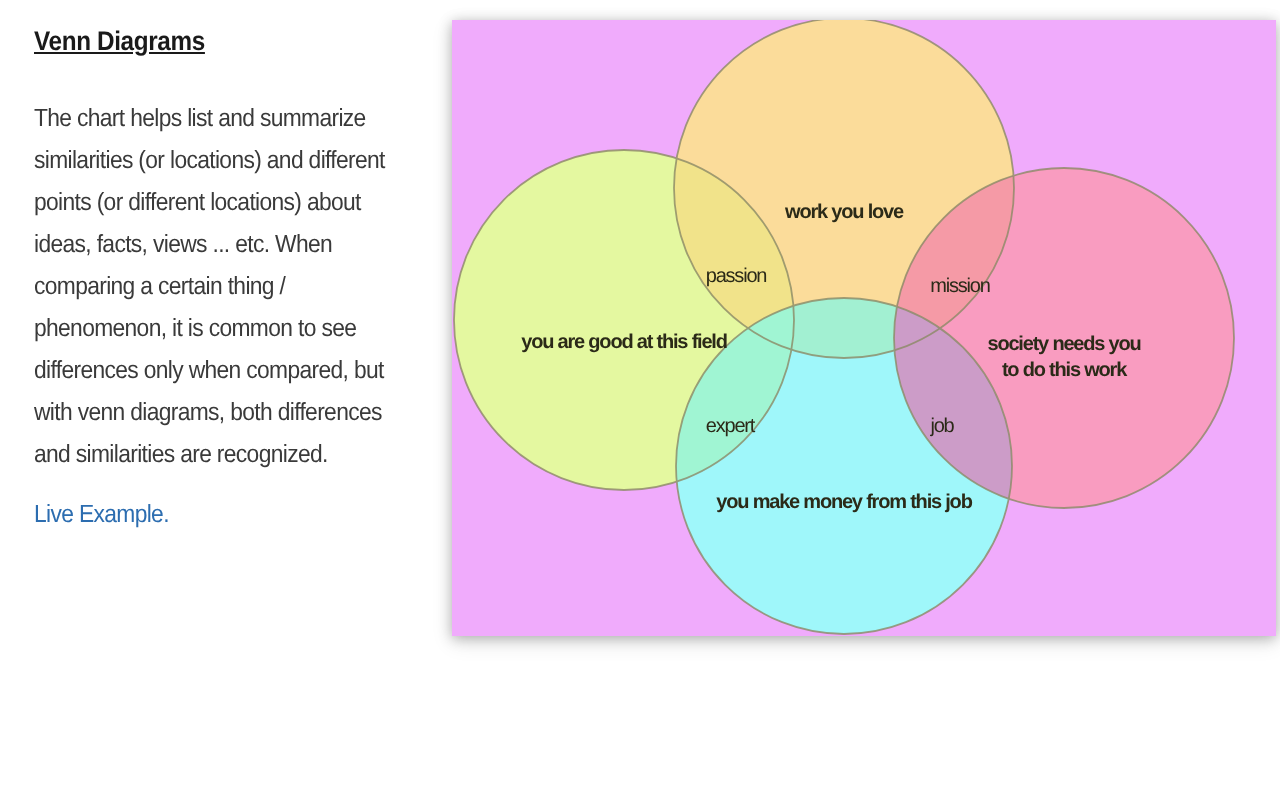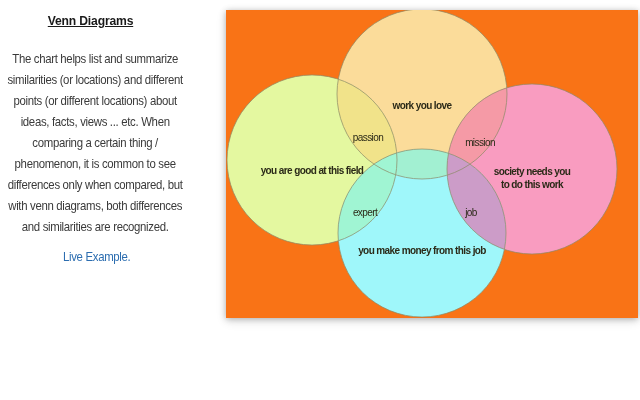--- a/index.html
+++ b/index.html
@@ -1,34 +1,34 @@
 <!DOCTYPE html>
 <html><head>
 <meta charset="utf-8">
 <style>
   html, body { margin: 0; padding: 0; }
   body {
     width: 640px; height: 400px; background: #ffffff; position: relative; overflow: hidden;
     font-family: "Liberation Sans", "DejaVu Sans", sans-serif; color: #333333;
   }
-  .left-col { position: absolute; left: 5px; top: 12px; width: 190px; text-align: center; }
+  .left-col { position: absolute; left: 17px; top: 12px; width: 190px; }
   .heading {
     font-size: 13.5px; font-weight: bold; color: #1a1a1a; text-decoration: underline;
     letter-spacing: -0.2px; margin: 0; line-height: 18px; transform: scaleX(0.9); transform-origin: left;
   }
   .desc {
     margin-top: 19px; font-size: 12.4px; line-height: 21px; color: #3a3a3a;
     width: 196px; letter-spacing: -0.35px; transform: scaleX(0.92); transform-origin: left top;
   }
   .live-link {
     display: inline-block; margin-top: 12px; font-size: 12.4px; color: #2c6db0;
     text-decoration: none; letter-spacing: -0.35px; transform: scaleX(0.92); transform-origin: left;
   }
   .figure {
-    position: absolute; left: 226px; top: 10px; width: 412px; height: 308px; background: #f97316;
+    position: absolute; left: 226px; top: 10px; width: 412px; height: 308px; background: #f0abfc;
     box-shadow: 0 1px 6px rgba(0,0,0,0.25), 0 3px 10px rgba(0,0,0,0.12);
   }
   .figure svg { position: absolute; left: 0; top: 0; }
   .vlabel {
     font-family: "Liberation Sans", "DejaVu Sans", sans-serif; font-weight: bold;
     font-size: 10px; fill: #2b2a18; letter-spacing: -0.6px;
   }
 </style>
 </head>
 <body>

